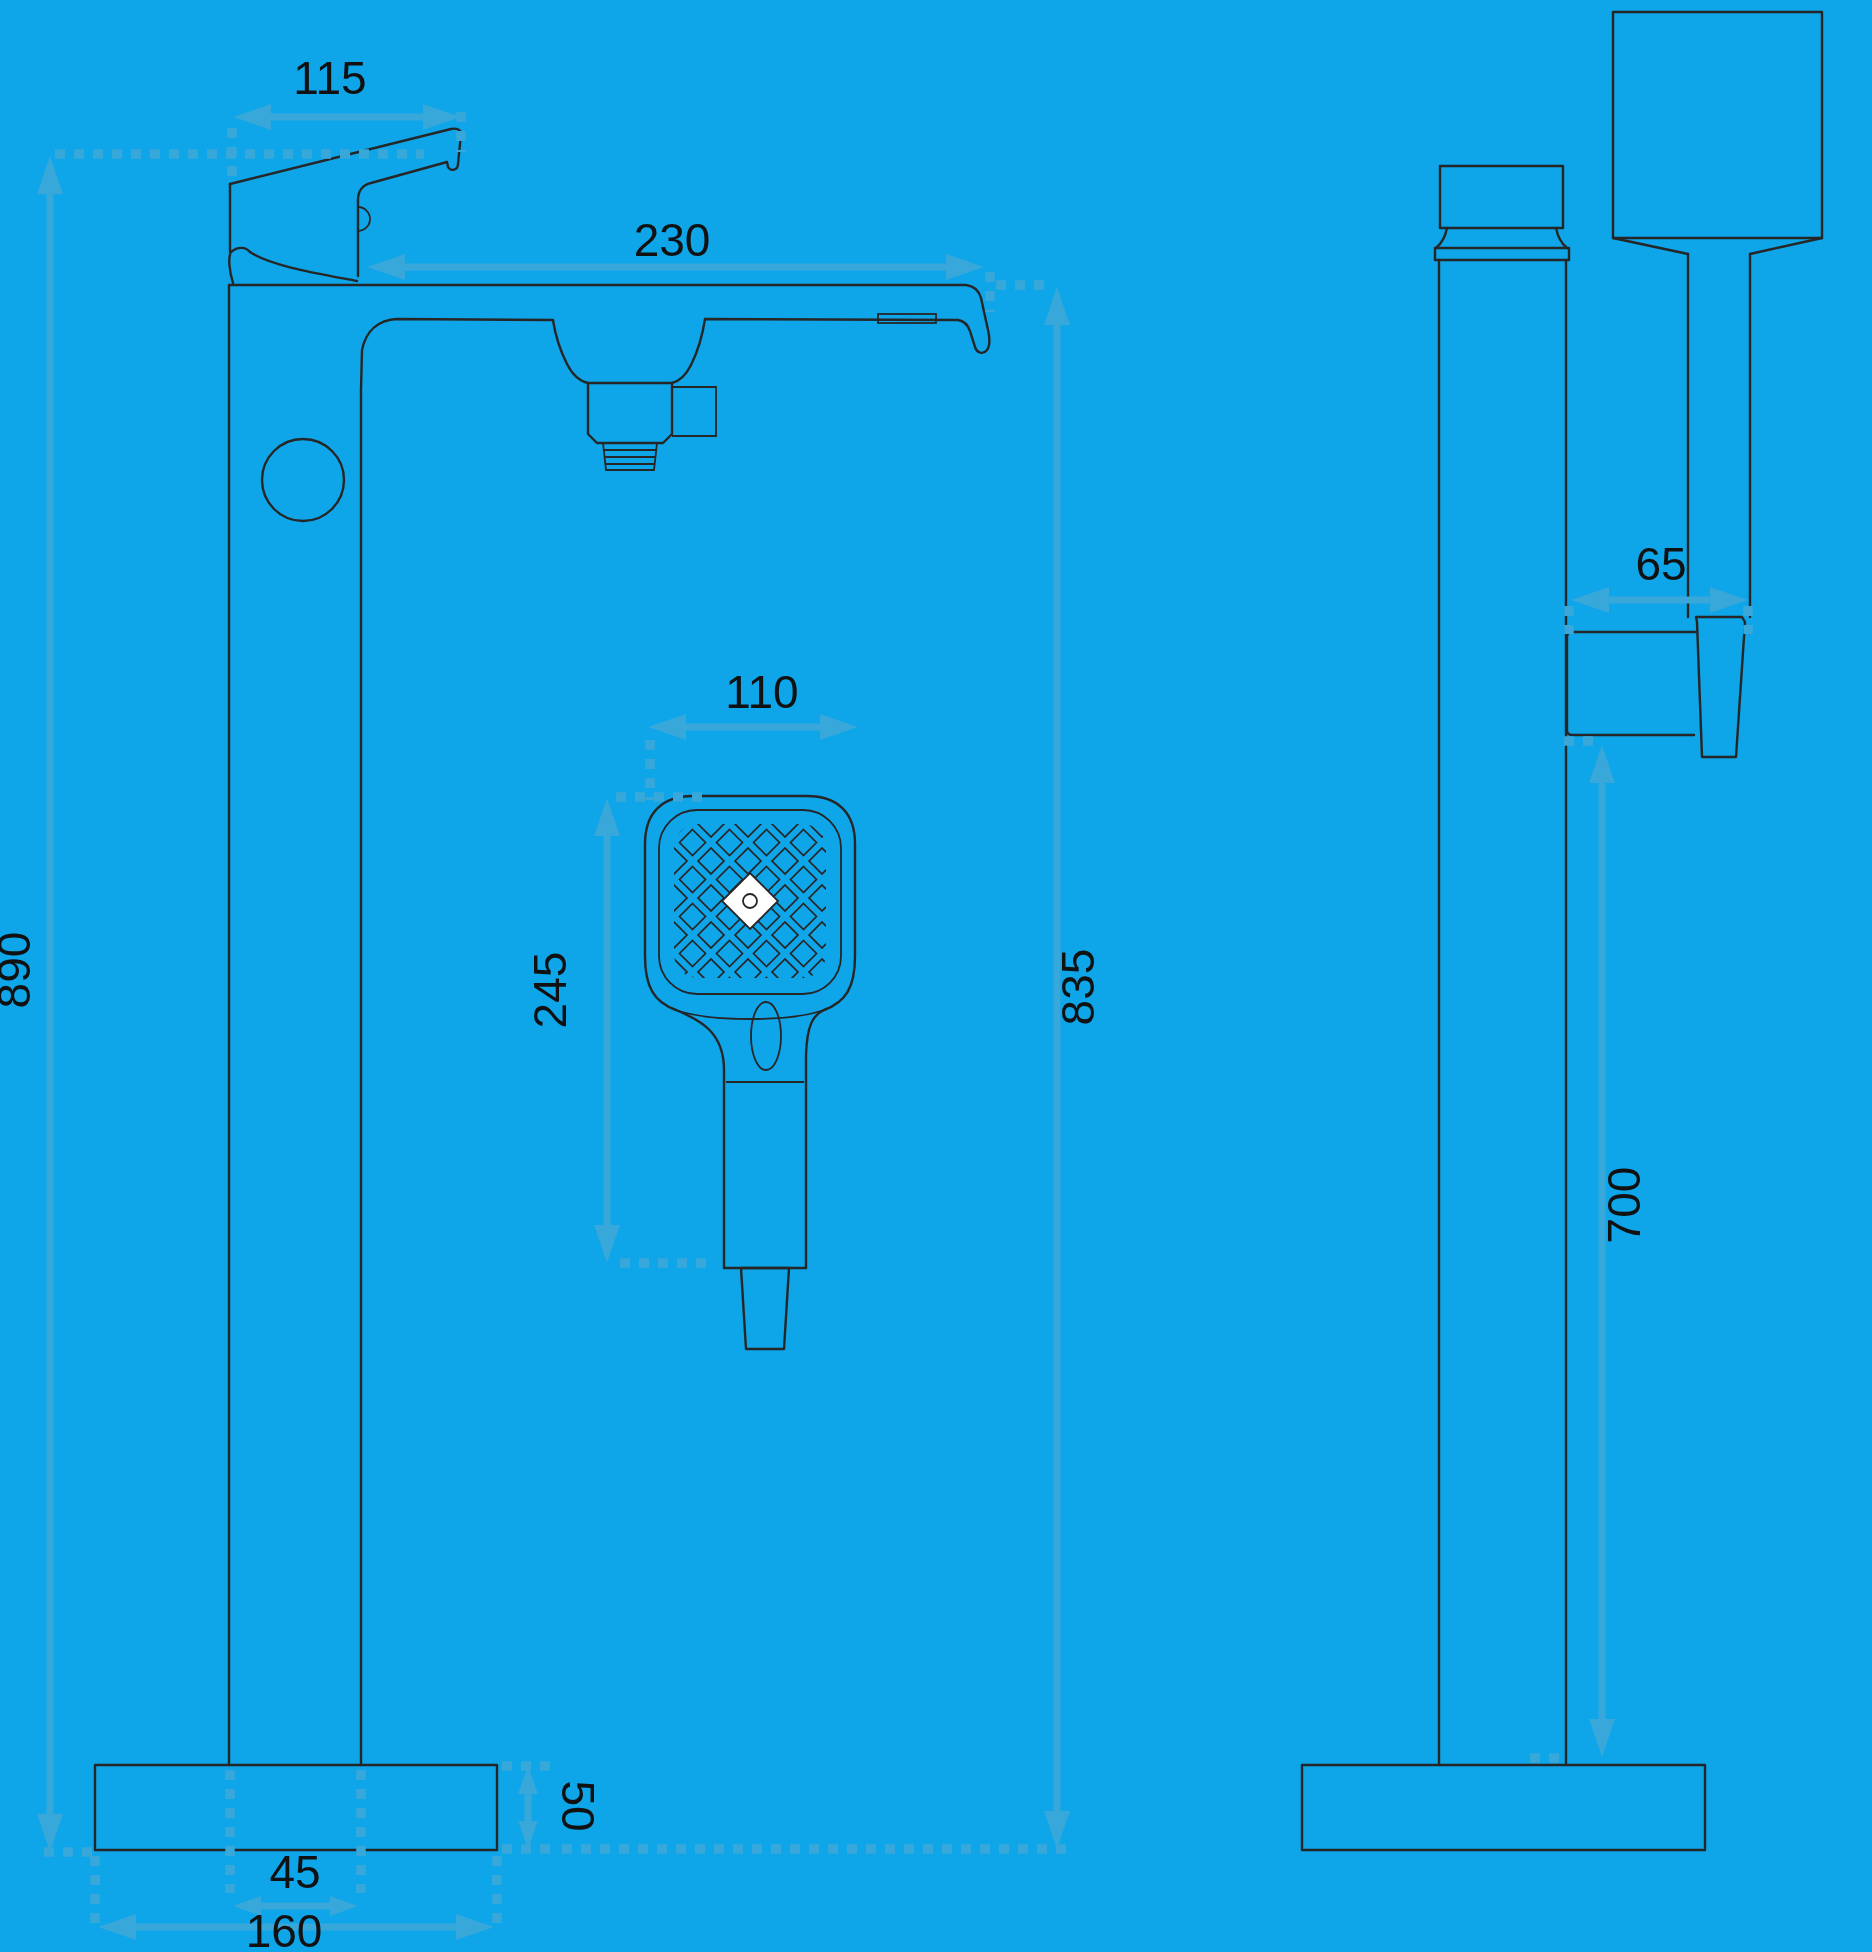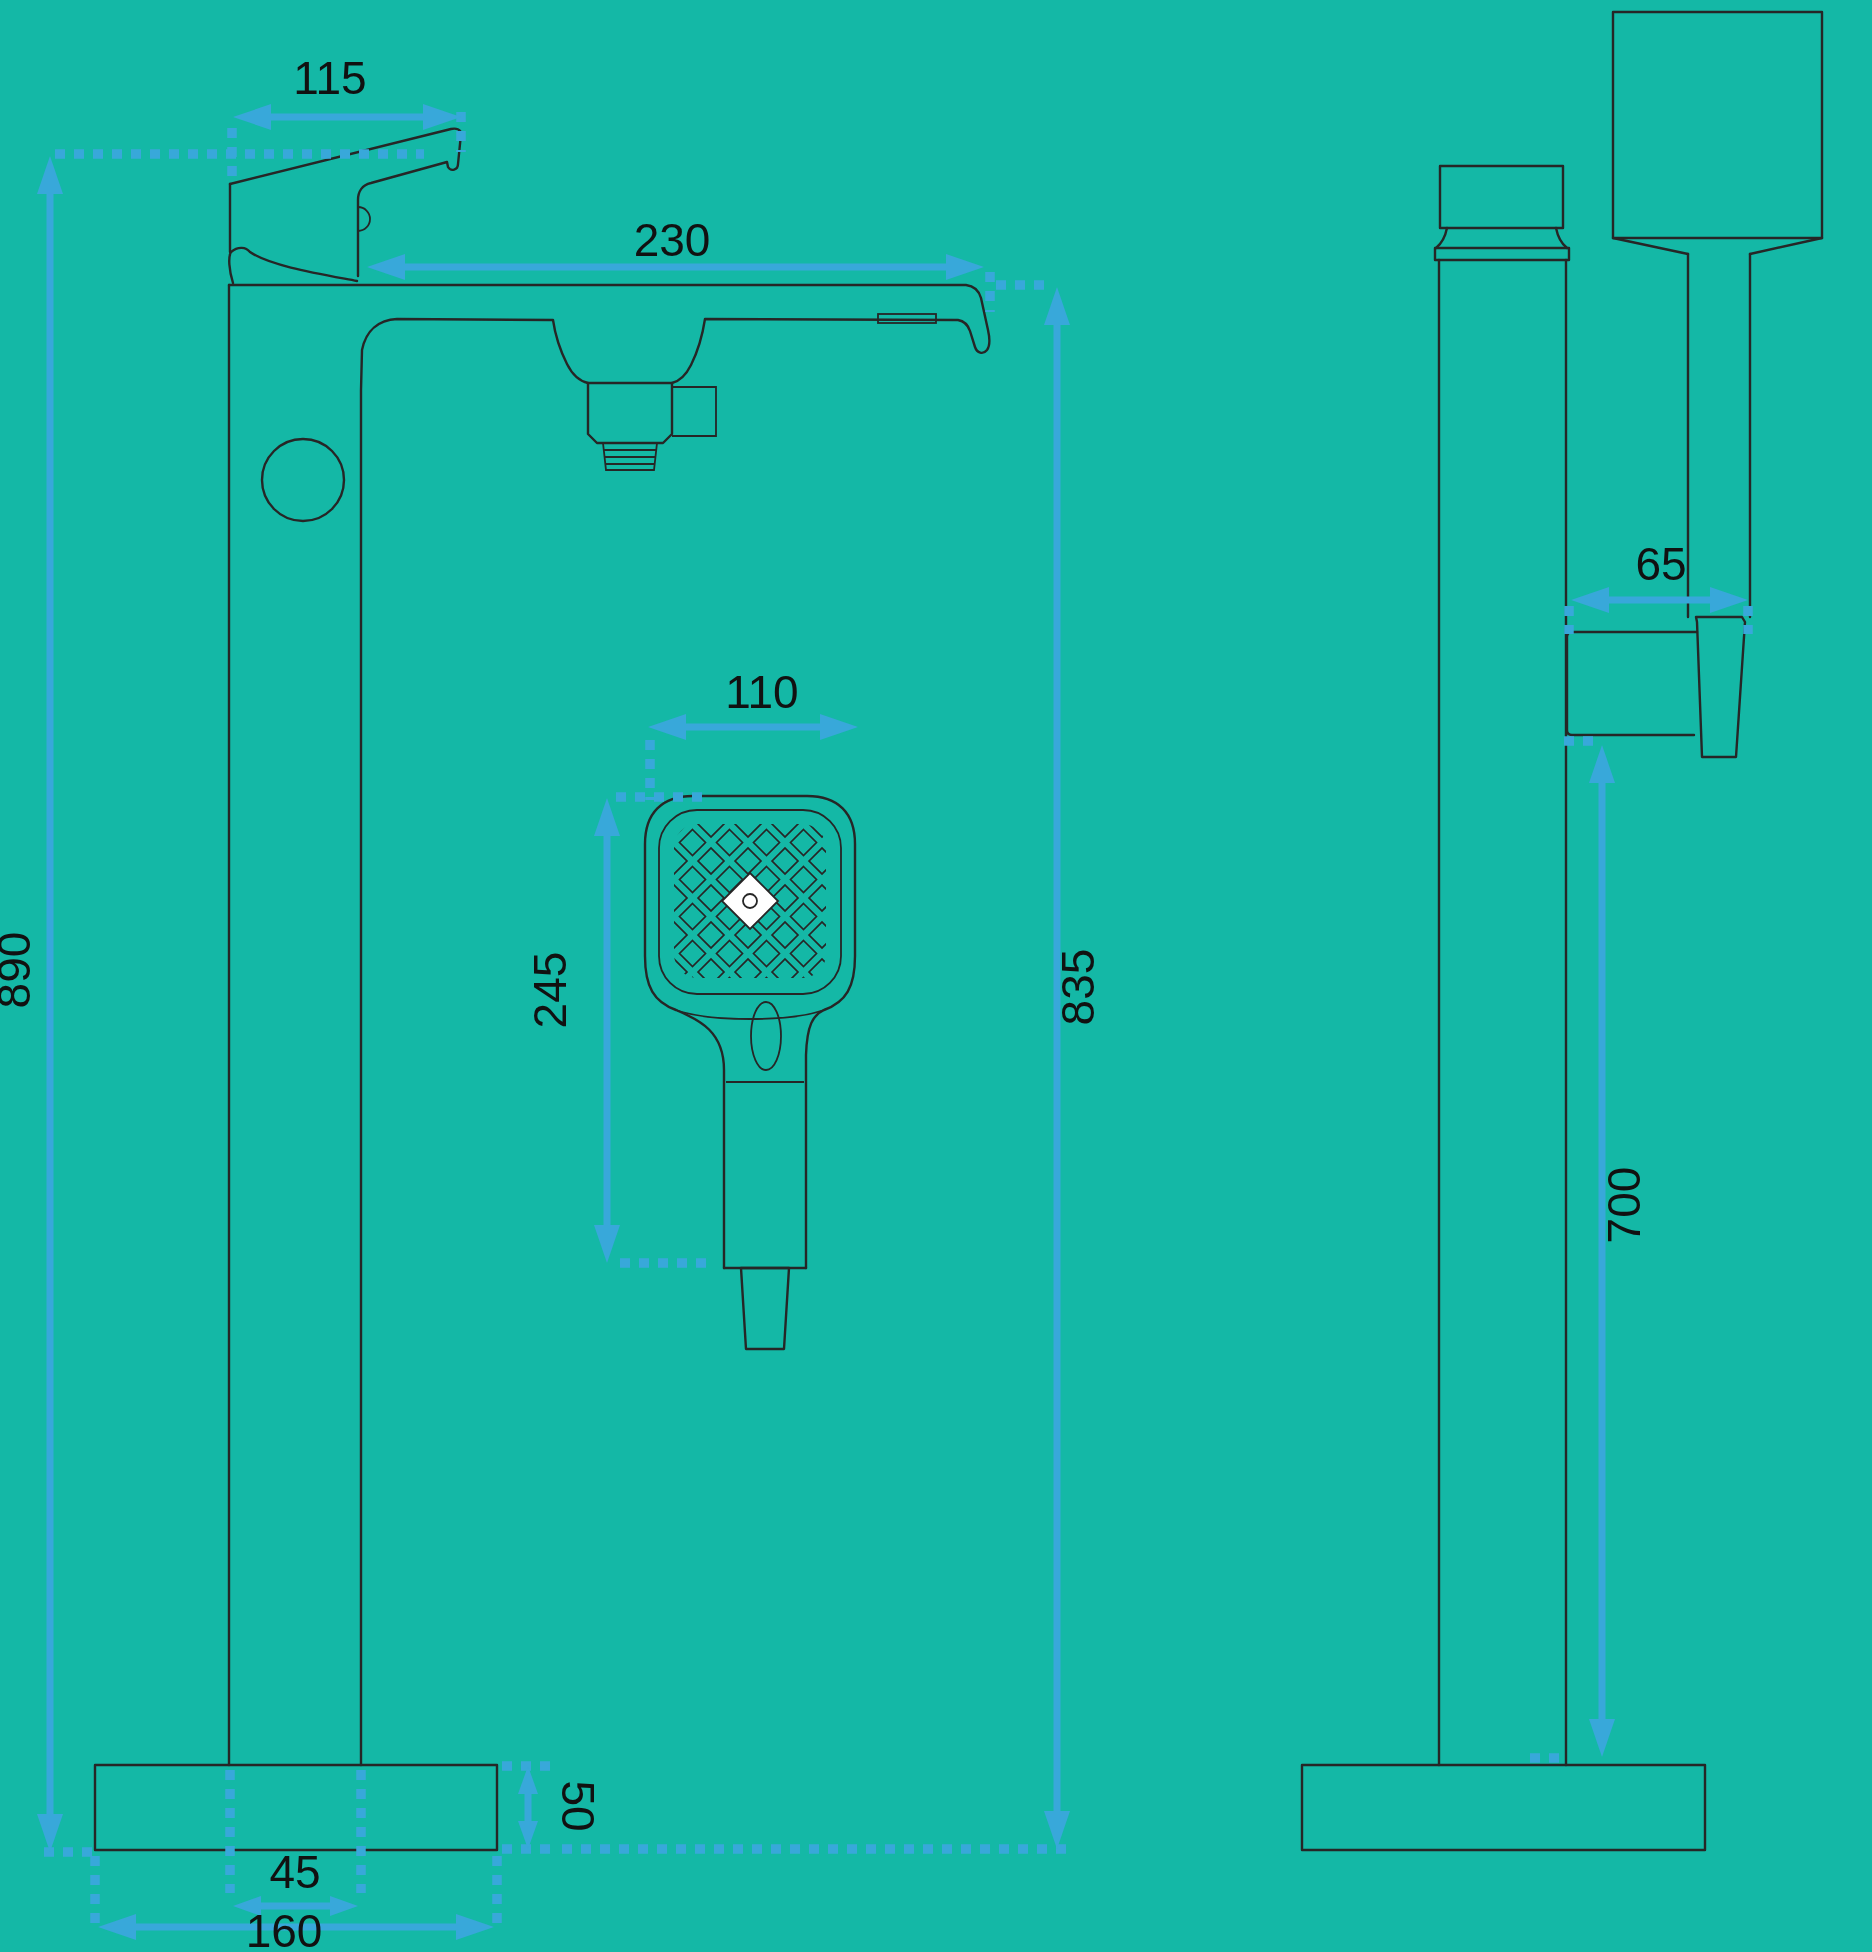--- a/index.html
+++ b/index.html
@@ -1,16 +1,16 @@
 <!DOCTYPE html>
 <html><head>
 <meta charset="utf-8">
 <style>
   html,body{margin:0;padding:0;background:#ffffff;}
-  .stage{width:1872px;height:1952px;position:relative;background:#14b8a6;overflow:hidden;
+  .stage{width:1872px;height:1952px;position:relative;background:#0ea5e9;overflow:hidden;
          font-family:"Liberation Sans", sans-serif;}
   svg{display:block}
   text{font-family:"Liberation Sans", sans-serif;font-size:46px;fill:#111111;}
   .outline{fill:none;stroke:#262626;stroke-width:2.4;stroke-linejoin:round;stroke-linecap:round;}
   .thin{fill:none;stroke:#262626;stroke-width:1.8;}
   .dim{stroke:#38a8da;stroke-width:7;fill:none;}
   .dimhead{fill:#38a8da;stroke:none;}
   .dotted{stroke:#38a8da;stroke-width:9.5;fill:none;stroke-dasharray:10 9;stroke-linecap:butt;}
 </style>
 </head>

